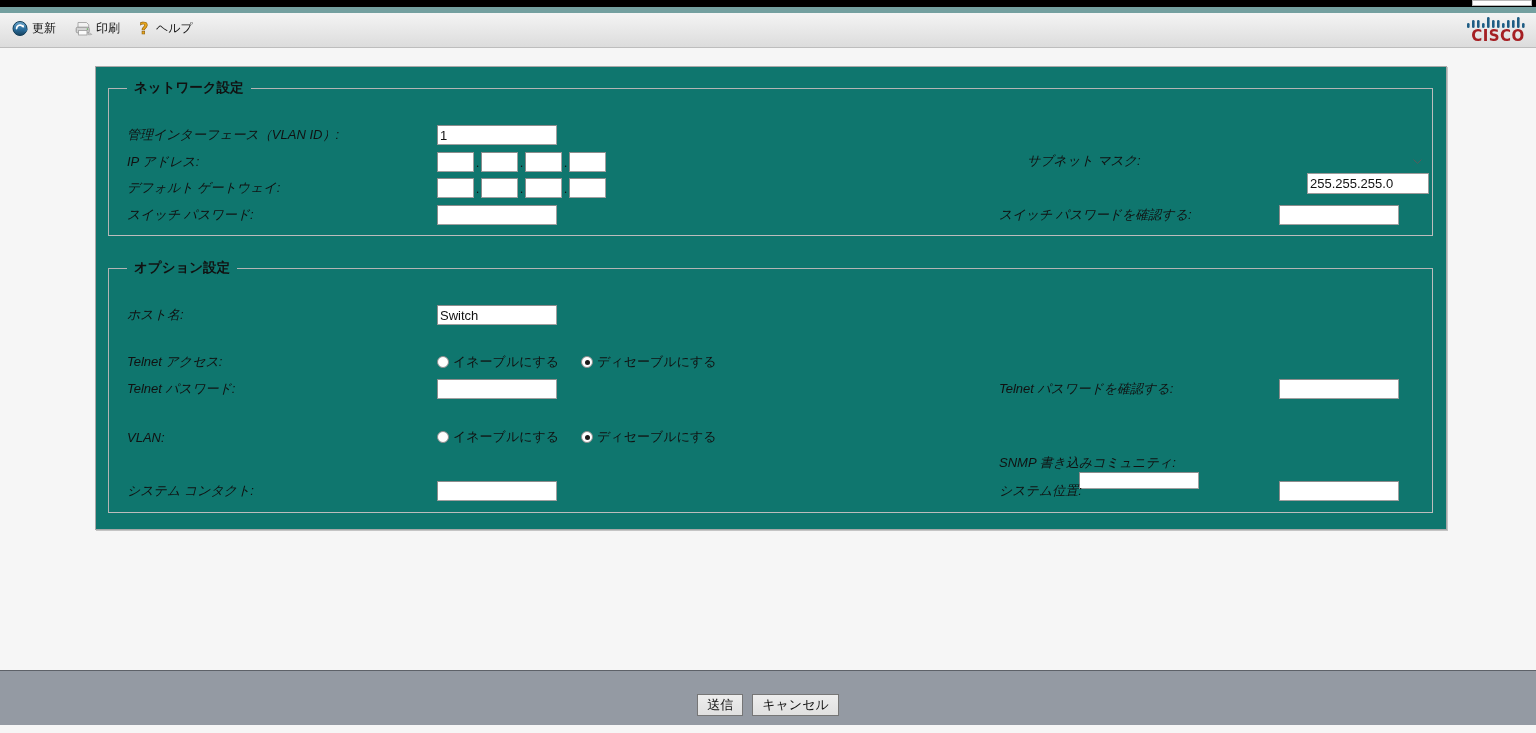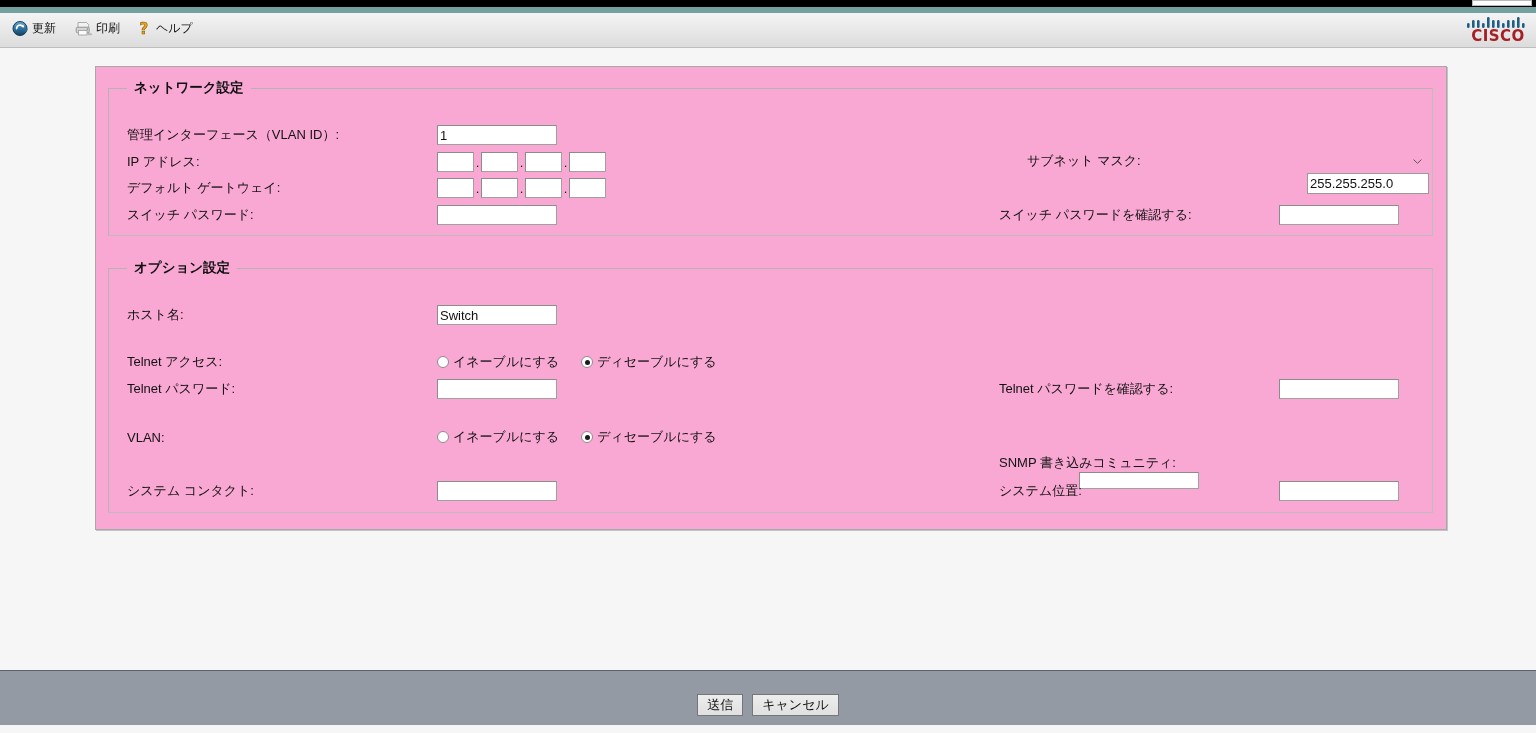--- a/index.html
+++ b/index.html
@@ -100,21 +100,21 @@
     width: 1536px;
     height: 621px;
     background: #f6f6f6;
   }
 
   .panel {
     position: absolute;
     left: 95px; top: 17px;
     width: 1352px;
     height: 464px;
-    background: #f9a8d4;
+    background: #0f766e;
     border: 1px solid #a8a8a8;
     box-shadow: 1px 1px 0 #c4c4c4;
     box-sizing: border-box;
   }
 
   fieldset.group {
     position: absolute;
     margin: 0;
     padding: 0;
     border: 1px solid #b4b4b4;
@@ -136,20 +136,21 @@
   .row {
     position: absolute;
     display: flex;
     align-items: center;
     height: 20px;
   }
   .lbl {
     font-size: 13px;
     color: #111;
     white-space: nowrap;
+    font-style: italic;
   }
 
   .txt {
     box-sizing: border-box;
     height: 20px;
     background: #ffffff;
     border: 1px solid #a0a0a0;
     border-top-color: #8c8c8c;
     border-left-color: #8c8c8c;
     font-family: "Liberation Sans", sans-serif;

